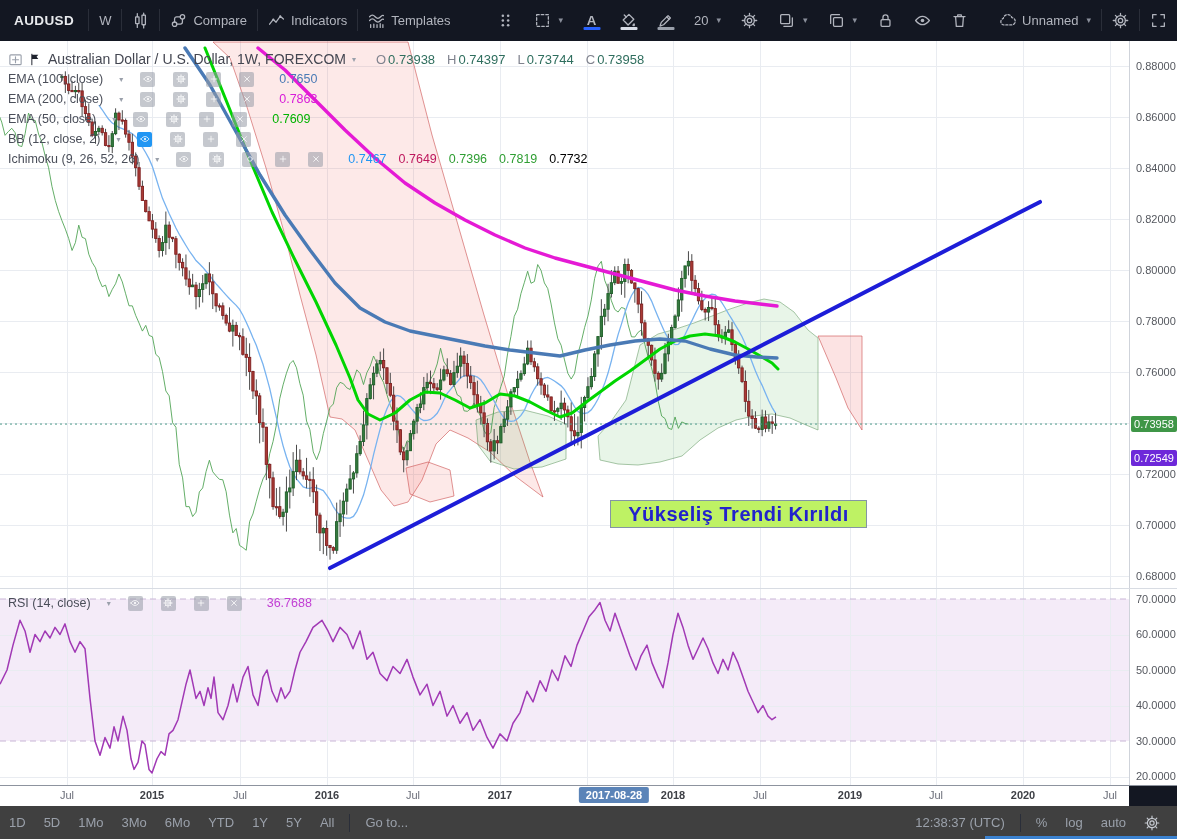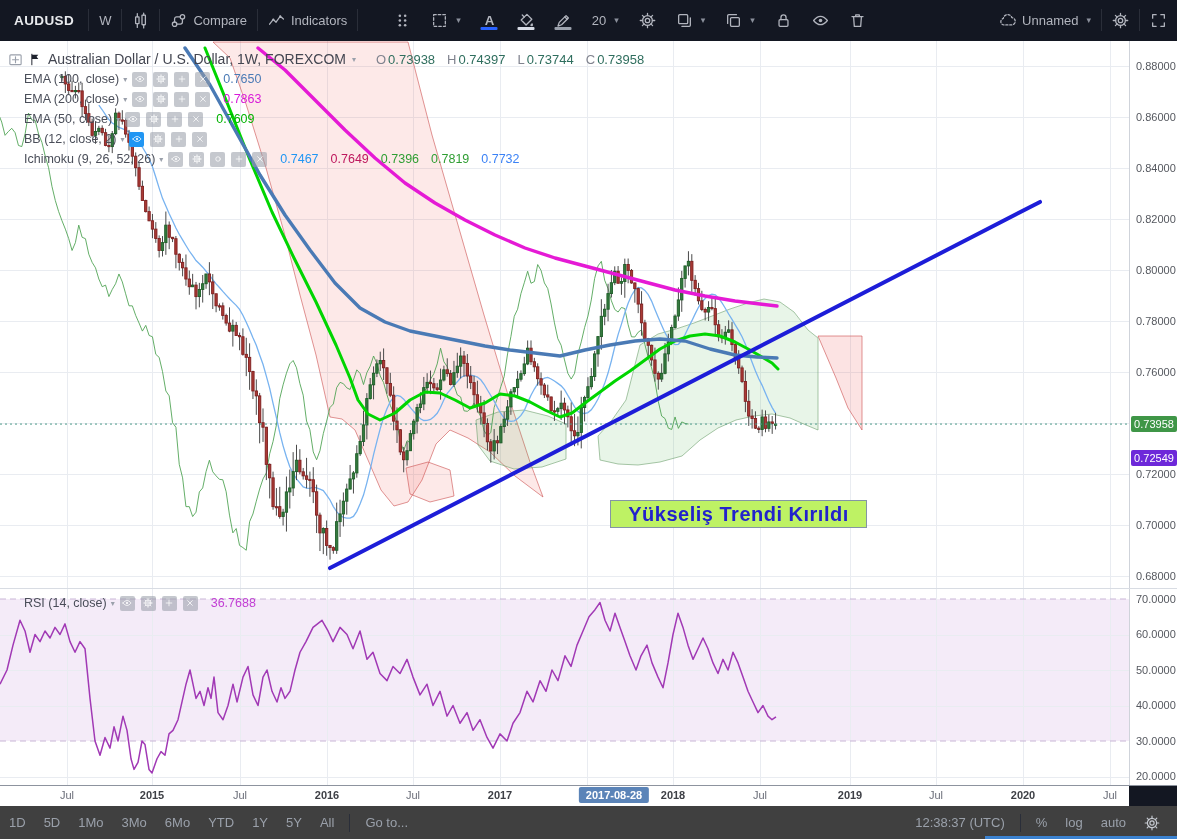--- a/index.html
+++ b/index.html
@@ -24,21 +24,21 @@
   #axis-sep{position:absolute;left:0;top:785px;width:1177px;height:1px;background:#8d939e;z-index:6;}
   
   #legend{position:absolute;left:8px;top:8px;z-index:10;color:#434651;}
   #legend-title{display:flex;align-items:center;gap:6px;font-size:14px;height:20px;}
   #legend-title svg{display:block;}
   .lt-icon{color:#9aa0ab;}
   .flag{color:#1e222d;}
   .ohlc{display:flex;gap:12px;margin-left:14px;font-size:13px;}
   .ohlc .l{color:#80838e;margin-right:2px;}
   .ohlc .v{color:#2f6e5e;}
-  .ind-row{display:flex;align-items:center;height:20px;font-size:12.5px;color:#4a4e59;gap:4px;margin-left:16px;}
+  .ind-row{display:flex;align-items:center;height:20px;font-size:12.5px;color:#4a4e59;gap:16px;}
   .ind-name{cursor:pointer;}
   .ind-caret{font-size:8px;color:#9aa0ab;cursor:pointer;}
   .mini{width:15px;height:15px;border-radius:2px;background:rgba(150,155,165,.55);display:inline-flex;
         align-items:center;justify-content:center;color:#fff;cursor:pointer;margin:0 1px;}
   .mini svg{width:10px;height:10px;display:block;}
   .mini.active{background:#2196f3;}
   .ind-vals{display:flex;gap:12px;margin-left:8px;font-size:12.5px;}
   
   #price-axis{position:absolute;left:1129px;top:41px;width:48px;height:744px;background:#fff;
               border-left:1px solid #cfd3da;z-index:4;cursor:ns-resize;}
@@ -101,20 +101,30 @@
           <span class="tb-icon">
             <svg viewBox="0 0 16 16" style="width:17px;height:17px" fill="none" stroke="currentColor" stroke-width="1.2" stroke-linecap="round" stroke-linejoin="round">
               <path d="M1.5 11.5L5 7l2.6 2.6L11.5 4l3 2.6"></path>
               <circle cx="5" cy="7" r="1" fill="currentColor" stroke="none"></circle>
               <circle cx="11.5" cy="4" r="1" fill="currentColor" stroke="none"></circle>
             </svg>
           </span>
           <span>Indicators</span>
         </div>
         <div class="tb-sep"></div>
+        <div class="tb-item">
+          <span class="tb-icon">
+            <svg viewBox="0 0 16 16" style="width:17px;height:17px" fill="none" stroke="currentColor" stroke-width="1.2" stroke-linecap="round" stroke-linejoin="round">
+              <path d="M1.5 4.5c1.8-2 3.4-2 5.2 0s3.4 2 5.2 0 2.6-1.2 2.6-1.2"></path>
+              <path d="M1.5 8c1.8-2 3.4-2 5.2 0s3.4 2 5.2 0 2.6-1.2 2.6-1.2"></path>
+              <path d="M2.5 12v2.5M5.5 11.5v3M8.5 12v2.5M11.5 11v3.5M14 12v2.5"></path>
+            </svg>
+          </span>
+          <span>Templates</span>
+        </div>
         <div class="tb-gap"></div>
         <div class="tb-item">
           <span class="tb-icon">
             <svg viewBox="0 0 16 16" style="width:17px;height:17px" fill="none" stroke="currentColor" stroke-width="1.2" stroke-linecap="round" stroke-linejoin="round">
               <g fill="currentColor" stroke="none">
                 <circle cx="5.5" cy="3.5" r="1.2"></circle>
                 <circle cx="10.5" cy="3.5" r="1.2"></circle>
                 <circle cx="5.5" cy="8" r="1.2"></circle>
                 <circle cx="10.5" cy="8" r="1.2"></circle>
                 <circle cx="5.5" cy="12.5" r="1.2"></circle>
@@ -887,21 +897,21 @@
             <span class="mini">
               <svg viewBox="0 0 16 16" style="width:10px;height:10px" fill="none" stroke="currentColor" stroke-width="1.2" stroke-linecap="round" stroke-linejoin="round">
                 <path d="M4.2 4.2l7.6 7.6M11.8 4.2l-7.6 7.6"></path>
               </svg>
             </span>
             <span class="ind-vals">
               <span style="color: rgb(33, 150, 243);">0.7467</span>
               <span style="color: #be185d;">0.7649</span>
               <span style="color: rgb(47, 158, 51);">0.7396</span>
               <span style="color: rgb(47, 158, 51);">0.7819</span>
-              <span style="color: #3b82f6;">0.7732</span>
+              <span style="color: #000000;">0.7732</span>
             </span>
           </div>
         </div>
     </div>
     <div id="annotation">Yükseliş Trendi Kırıldı</div>
   </div>
 
   <div id="pane-sep"></div>
 
   <div id="rsi-pane">

